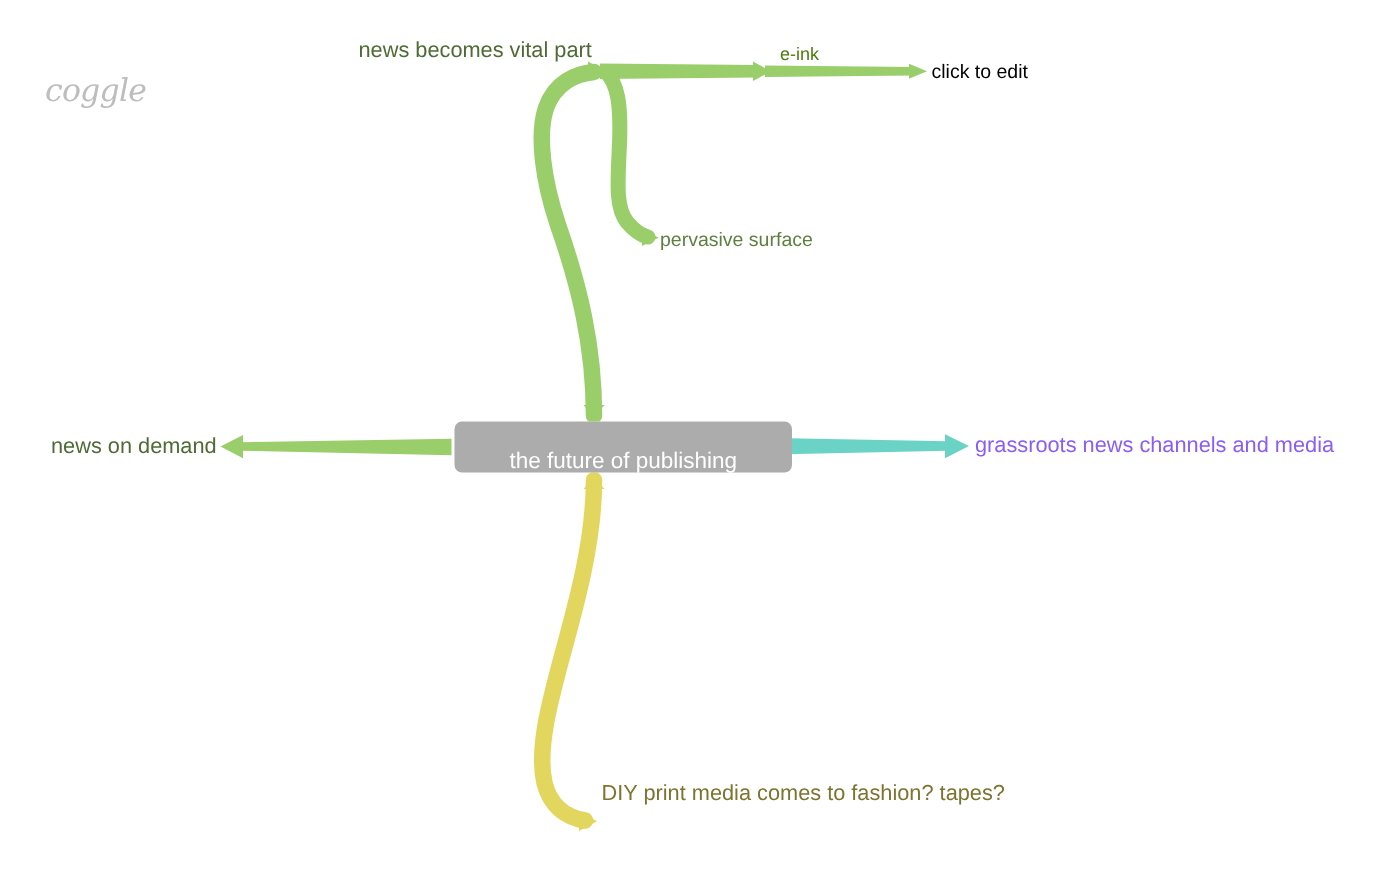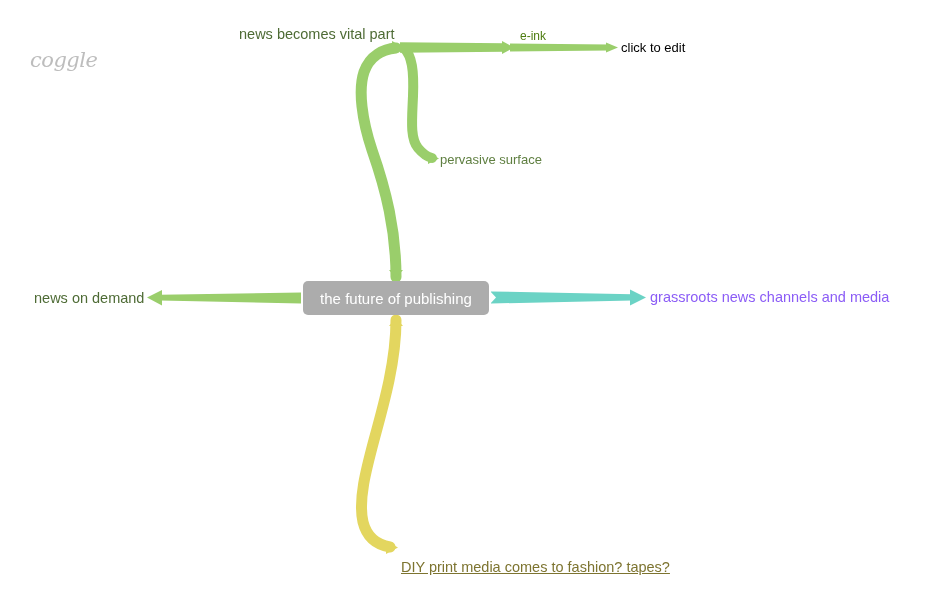--- a/index.html
+++ b/index.html
@@ -48,27 +48,27 @@
     font-size: 13.5px;
     color: #cccccc;
     line-height: 1.1;
   }
 
   
   .central-node {
     position: absolute;
     left: 303px;
     top: 281px;
-    width: 186px;
+    width: 225px;
     height: 34px;
     background: #acacac;
     border-radius: 5px;
     box-sizing: border-box;
     display: flex;
-    align-items: center;
+    align-items: flex-end;
     justify-content: center;
     cursor: default;
   }
   .central-node-label {
     color: #ffffff;
     font-size: 15px;
     line-height: 1;
     white-space: nowrap;
   }
 
@@ -112,24 +112,23 @@
     color: #4e6b35;
   }
   .lbl-grassroots {
     left: 650px;
     top: 290px;
     font-size: 14.5px;
     color: #8b5cf6;
   }
   .lbl-diy {
     left: 401px;
-    top: 560px;
+    top: 522px;
     font-size: 14.5px;
     color: #7d7430;
-    text-decoration: underline;
   }
 </style>
 </head>
 <body>
 
 <svg id="map-canvas" viewBox="0 0 930 590" xmlns="http://www.w3.org/2000/svg">
 
   <g>
     <path d="M 396,277
              C 396,230 386,190 372,150

